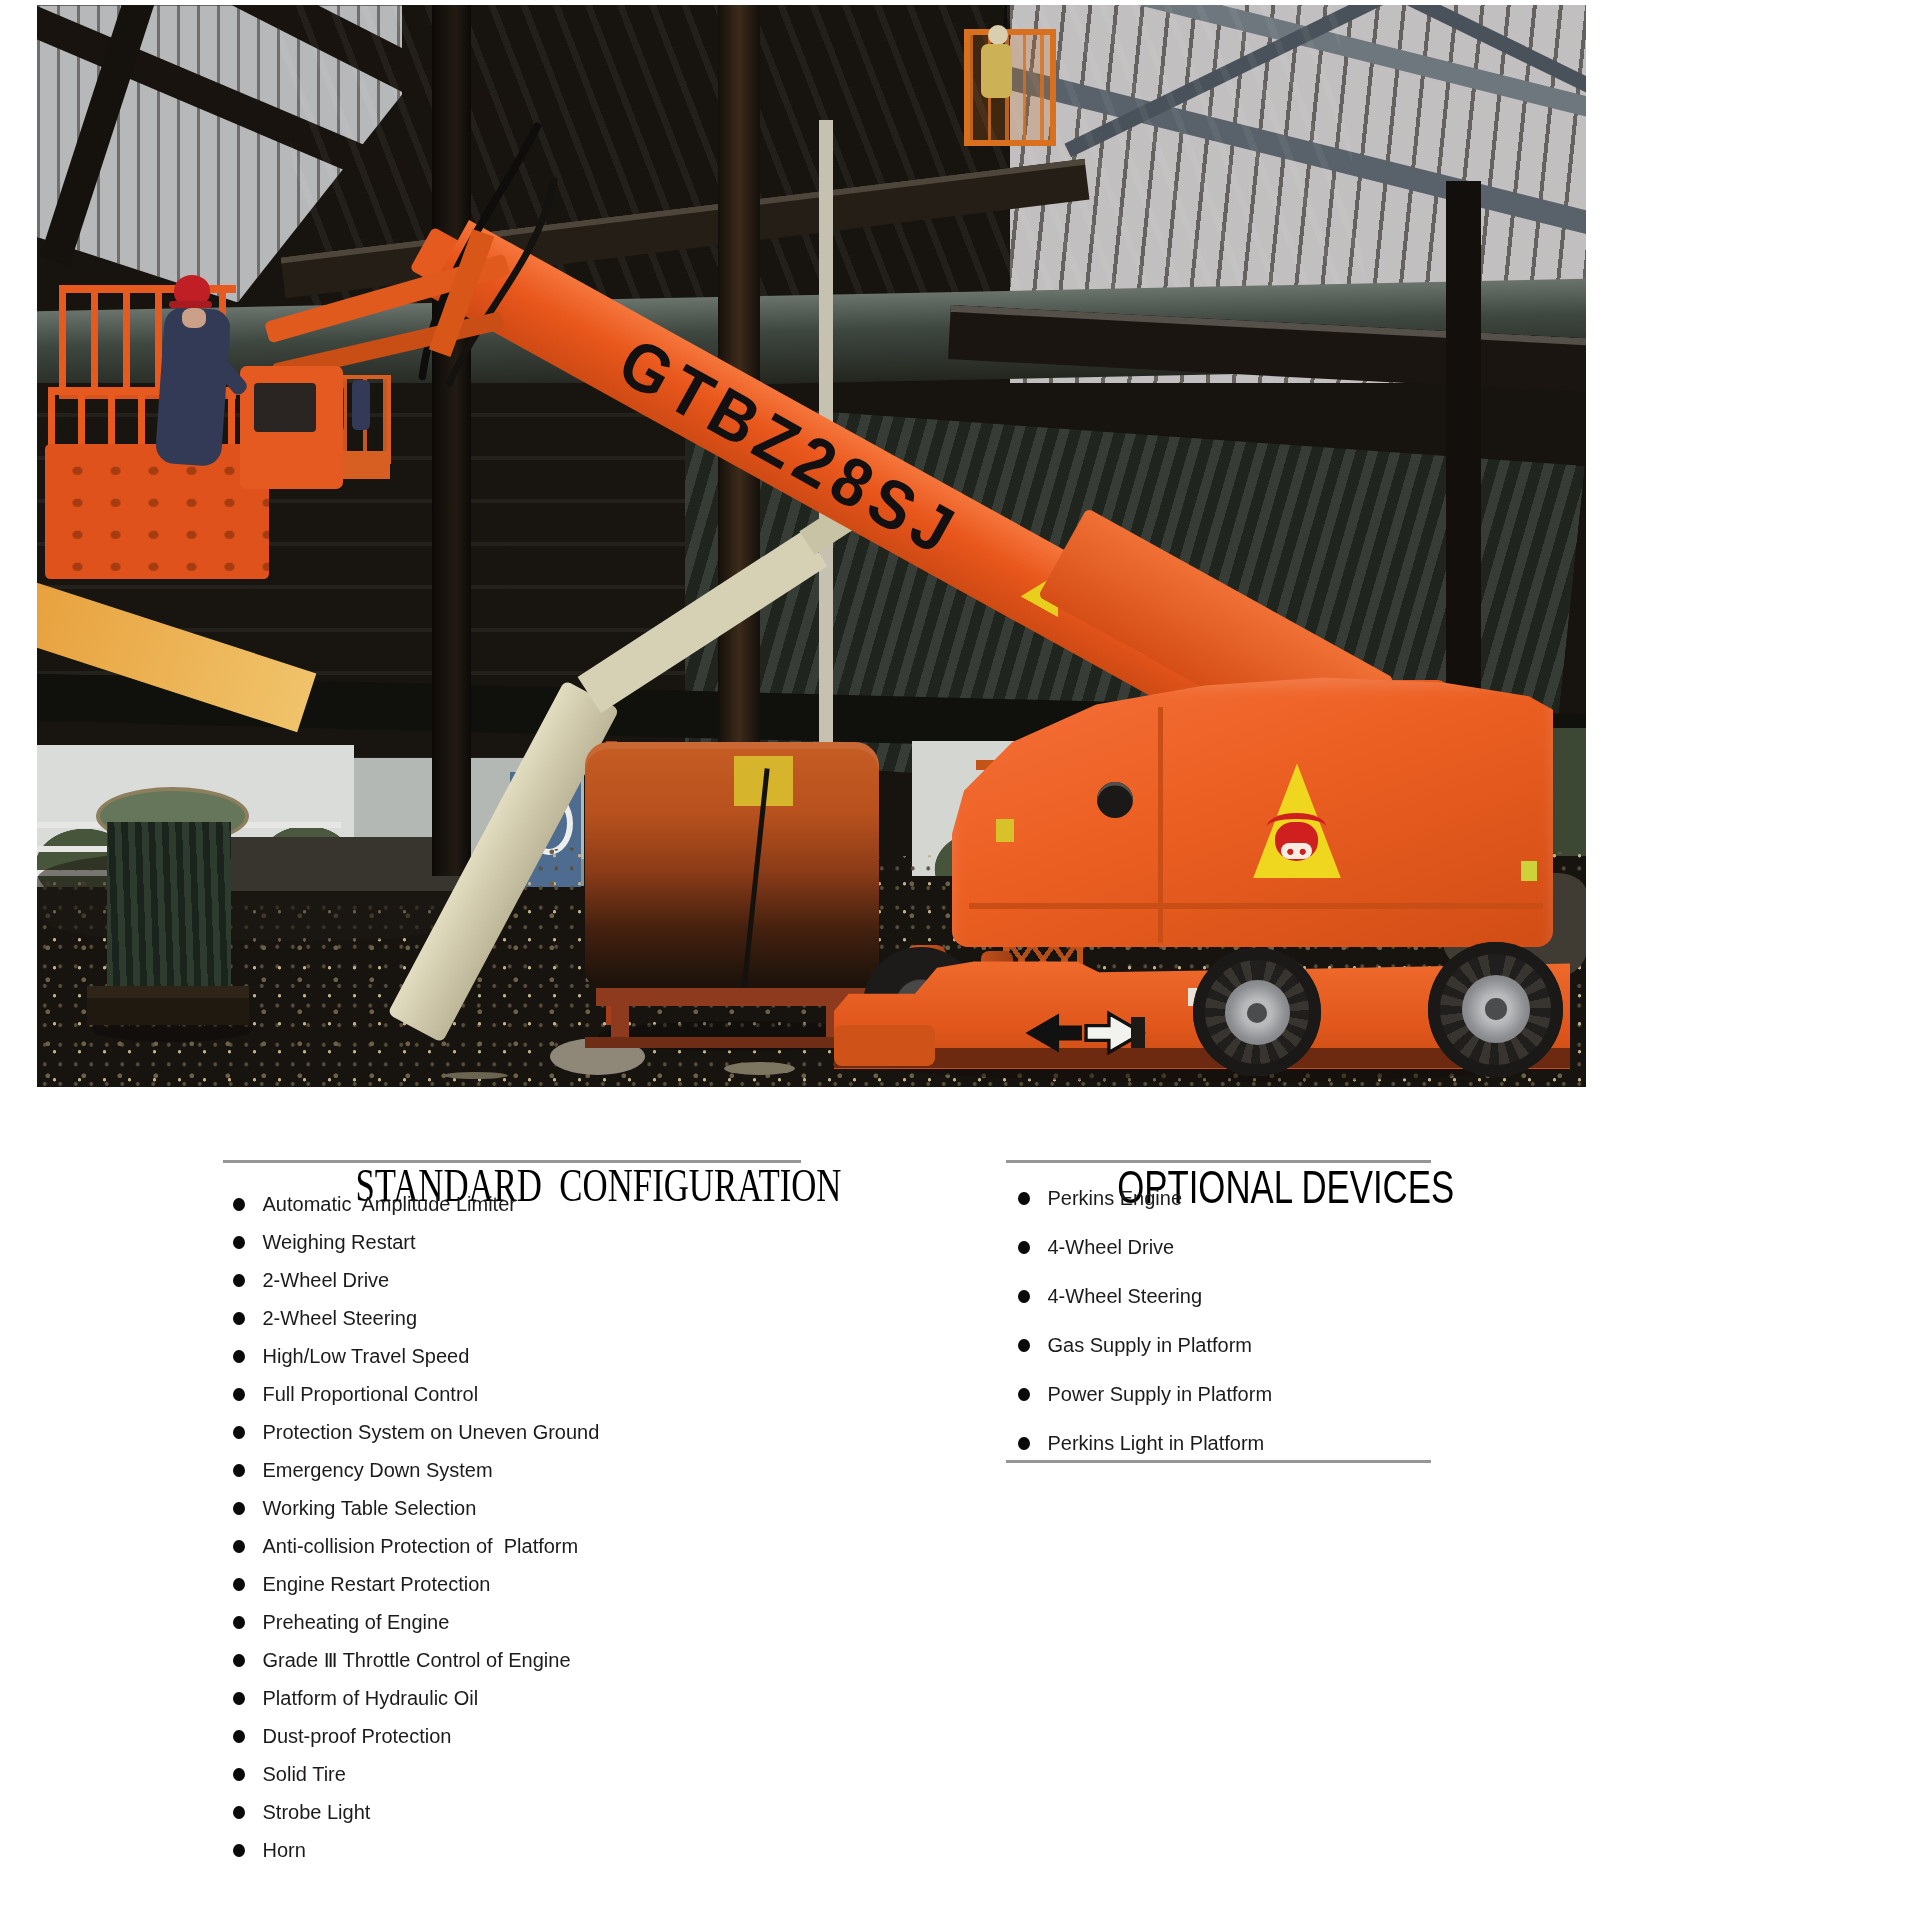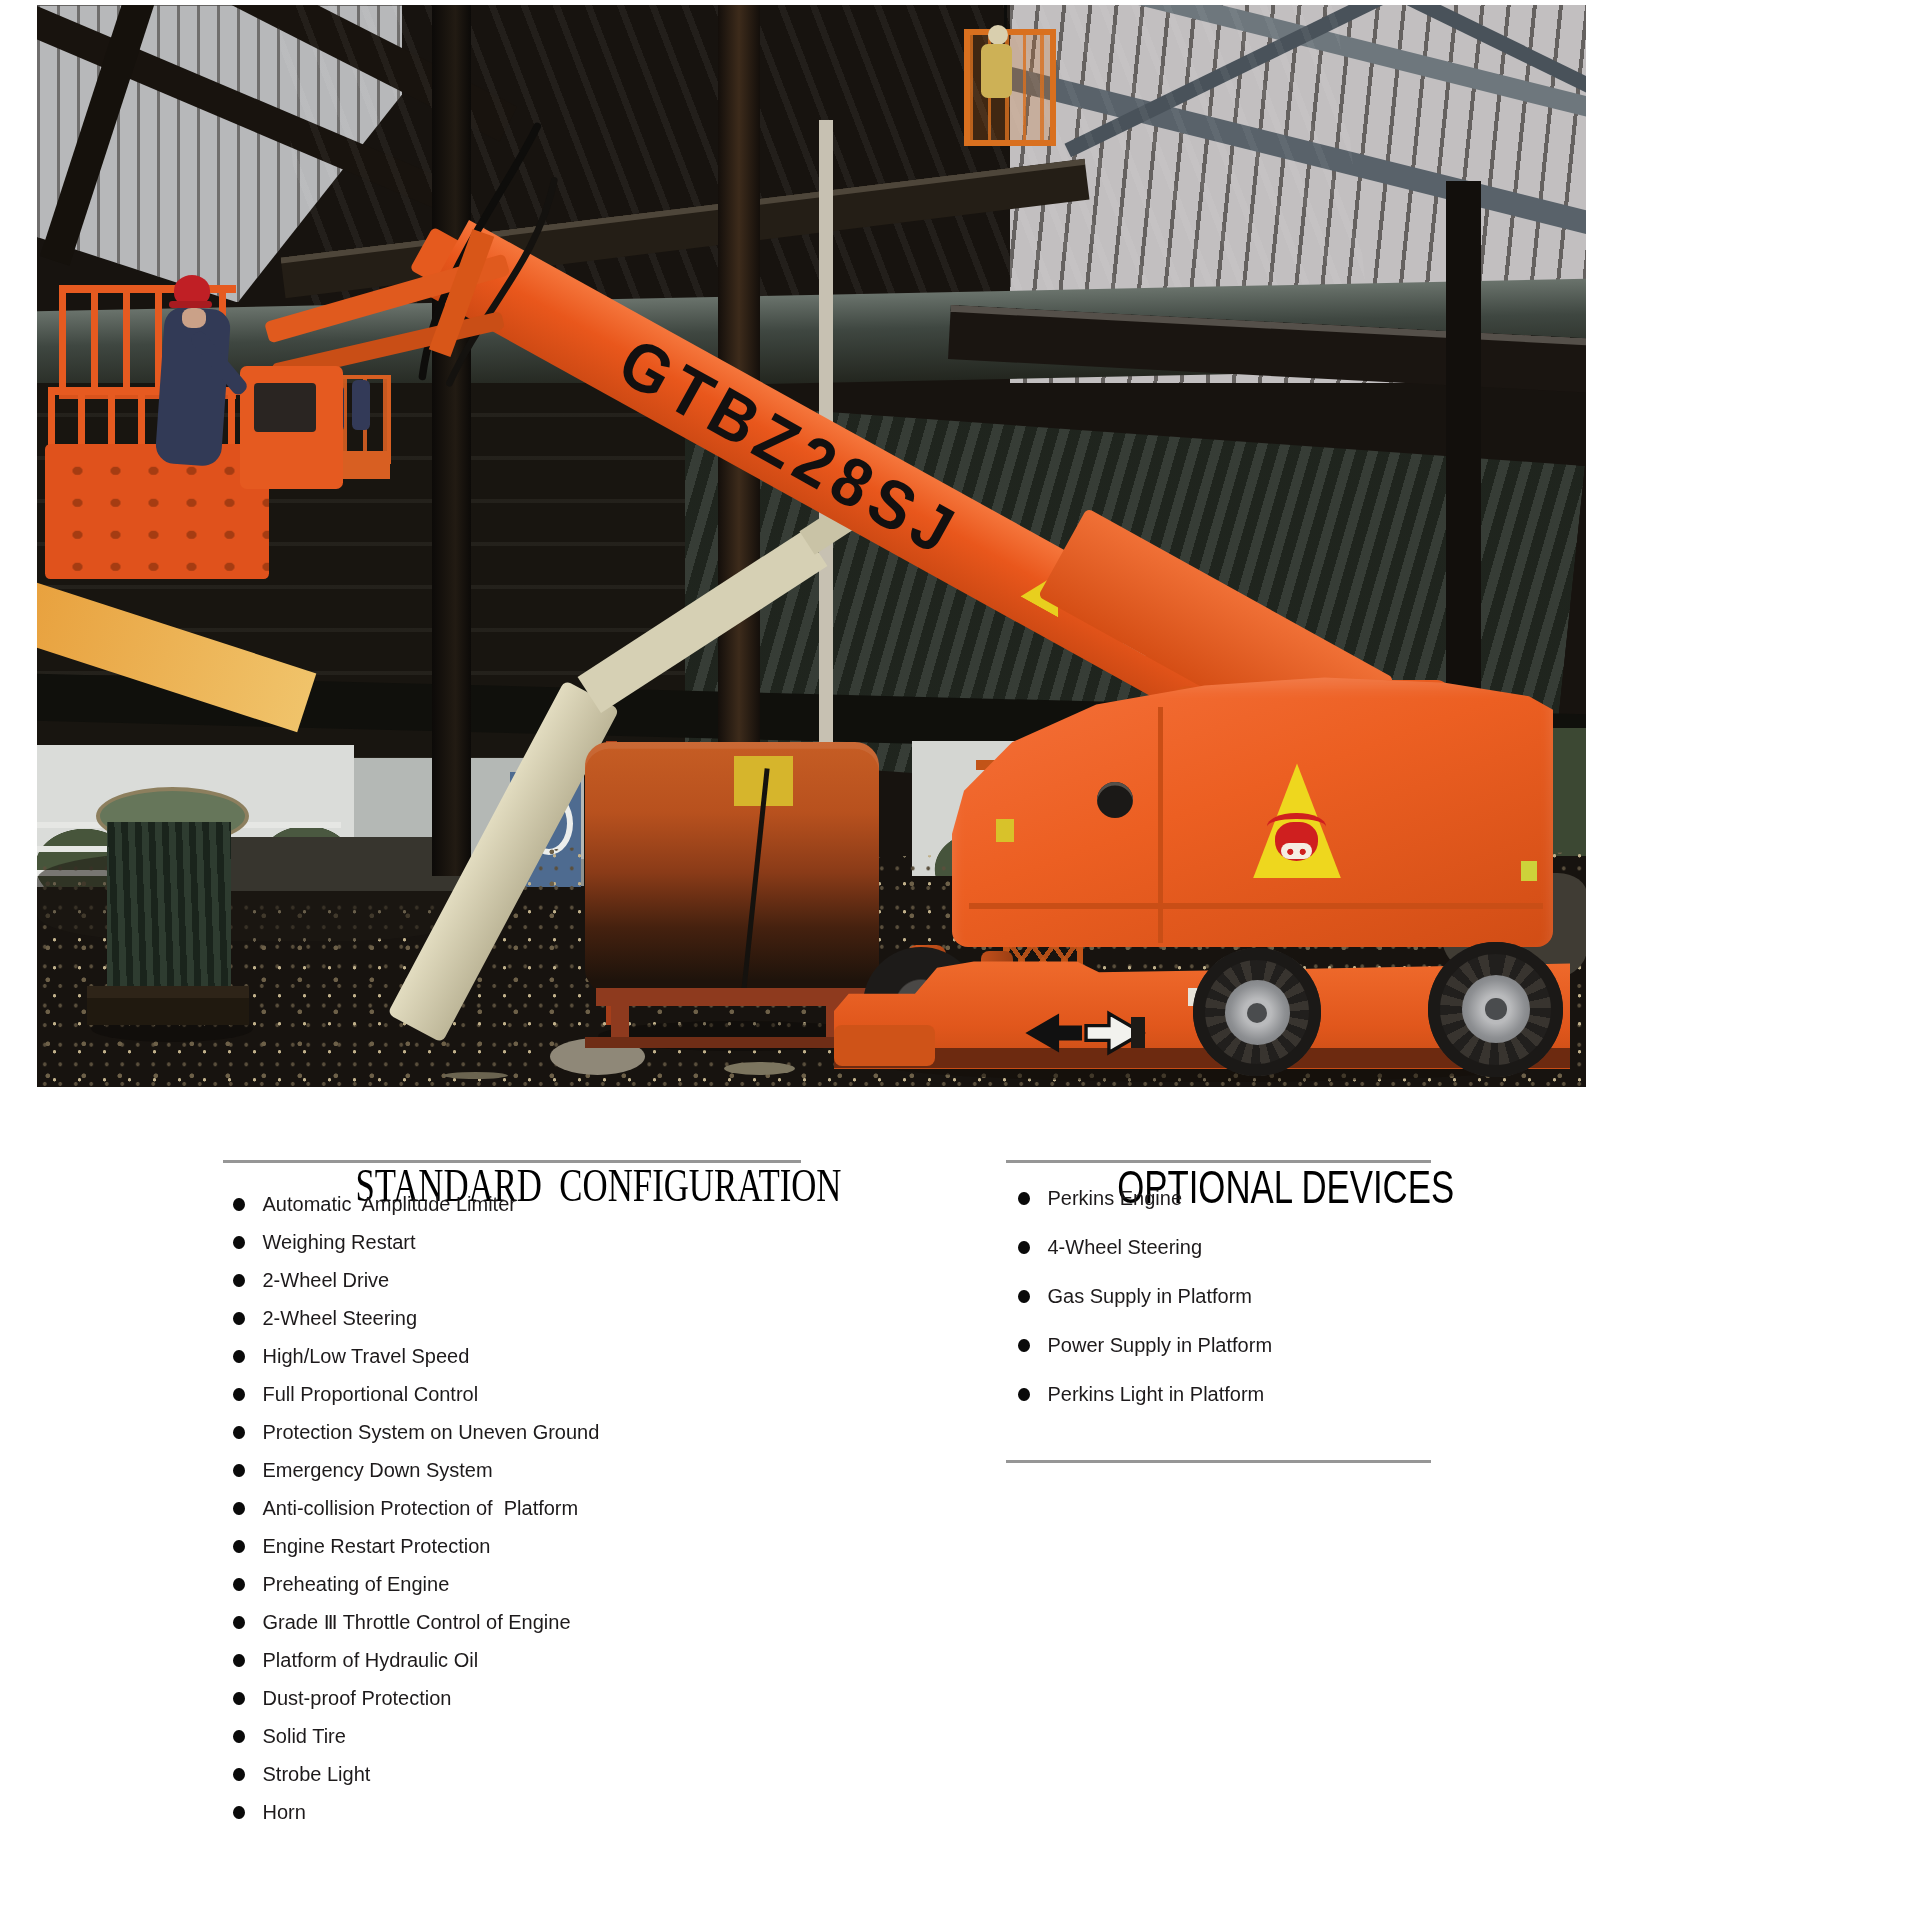--- a/index.html
+++ b/index.html
@@ -368,37 +368,39 @@
   <div class="rule rule-left"></div>
   <ul class="features list-left">
     <li><span class="bullet"></span><span>Automatic  Amplitude Limiter</span></li>
     <li><span class="bullet"></span><span>Weighing Restart</span></li>
     <li><span class="bullet"></span><span>2-Wheel Drive</span></li>
     <li><span class="bullet"></span><span>2-Wheel Steering</span></li>
     <li><span class="bullet"></span><span>High/Low Travel Speed</span></li>
     <li><span class="bullet"></span><span>Full Proportional Control</span></li>
     <li><span class="bullet"></span><span>Protection System on Uneven Ground</span></li>
     <li><span class="bullet"></span><span>Emergency Down System</span></li>
+    <li><span class="bullet"></span><span>Working Table Selection</span></li>
     <li><span class="bullet"></span><span>Anti-collision Protection of  Platform</span></li>
     <li><span class="bullet"></span><span>Engine Restart Protection</span></li>
     <li><span class="bullet"></span><span>Preheating of Engine</span></li>
     <li><span class="bullet"></span><span>Grade Ⅲ Throttle Control of Engine</span></li>
     <li><span class="bullet"></span><span>Platform of Hydraulic Oil</span></li>
     <li><span class="bullet"></span><span>Dust-proof Protection</span></li>
     <li><span class="bullet"></span><span>Solid Tire</span></li>
     <li><span class="bullet"></span><span>Strobe Light</span></li>
     <li><span class="bullet"></span><span>Horn</span></li>
   </ul>
 
   <div class="col-heading h-right">
     <span class="hwrap">OPTIONAL DEVICES</span>
   </div>
   <div class="rule rule-right"></div>
   <ul class="features list-right">
     <li><span class="bullet"></span><span>Perkins Engine</span></li>
+    <li><span class="bullet"></span><span>4-Wheel Drive</span></li>
     <li><span class="bullet"></span><span>4-Wheel Steering</span></li>
     <li><span class="bullet"></span><span>Gas Supply in Platform</span></li>
     <li><span class="bullet"></span><span>Power Supply in Platform</span></li>
     <li><span class="bullet"></span><span>Perkins Light in Platform</span></li>
   </ul>
   <div class="rule rule-right-bottom"></div>
 
 </div>
 
 

